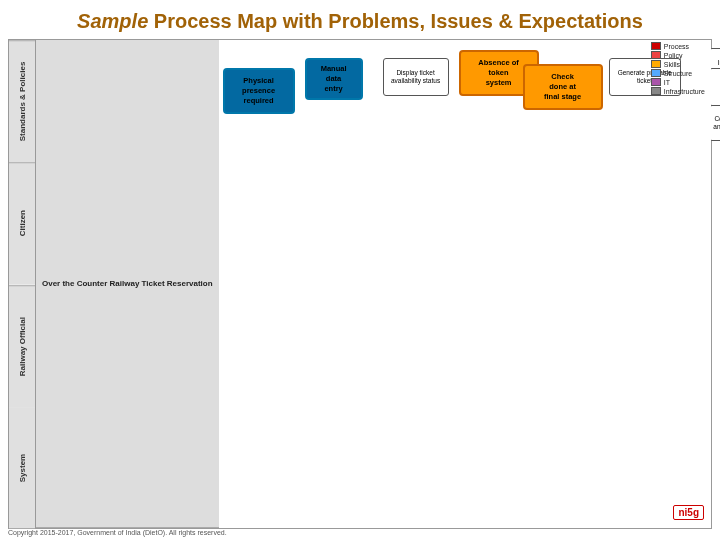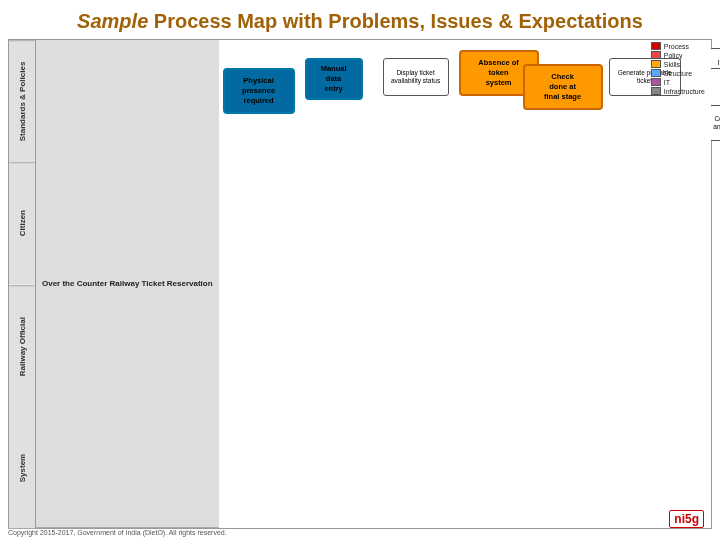--- a/index.html
+++ b/index.html
@@ -151,23 +151,23 @@
 
     .footer {
       position: absolute;
       bottom: 4px;
       left: 8px;
       font-size: 7px;
       color: #555;
     }
     .logo {
       position: absolute;
-      bottom: 12px;
+      bottom: 20px;
       right: 16px;
-      font-size: 12px;
+      font-size: 10px;
       font-weight: bold;
       color: #c00;
       border: 1px solid #c00;
       padding: 1px 4px;
       border-radius: 2px;
     }
   </style>
 </head>
 <body>
 

